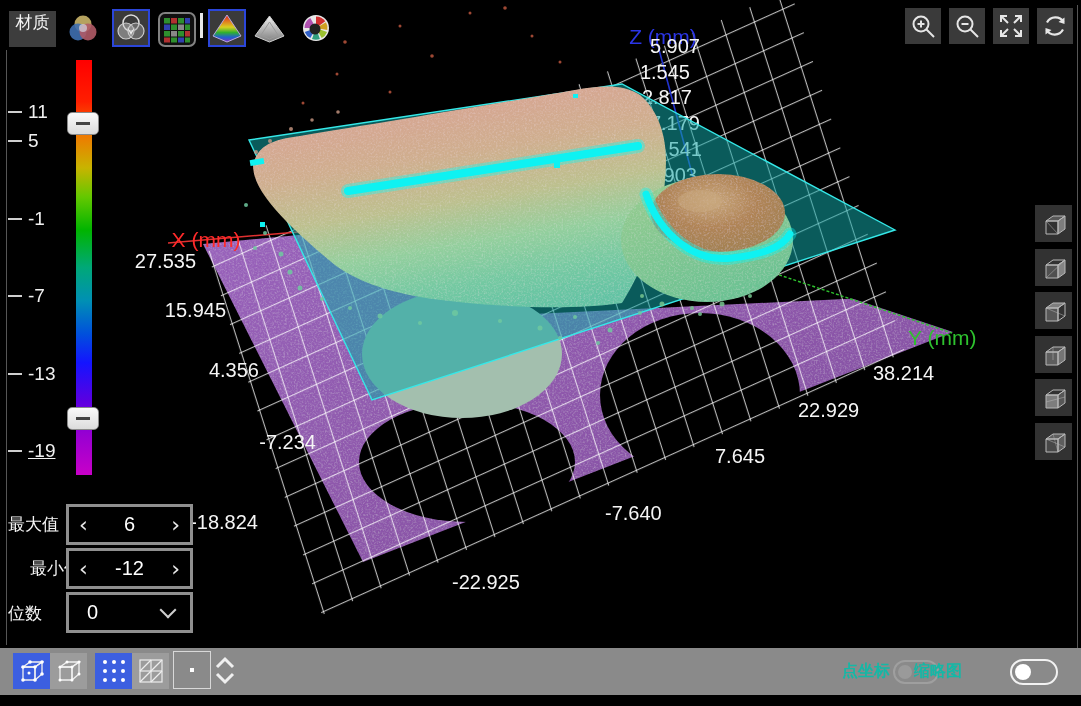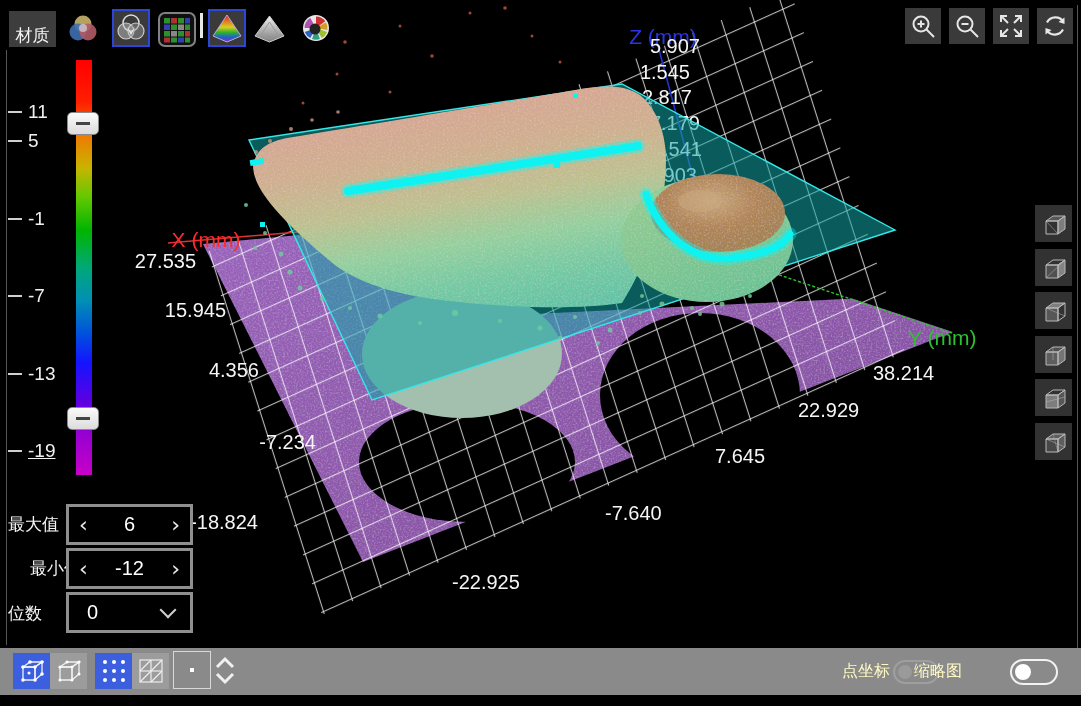--- a/index.html
+++ b/index.html
@@ -1,20 +1,20 @@
 <!DOCTYPE html>
 <html><head>
 <meta charset="utf-8">
 <style>
   html,body{margin:0;padding:0;background:#000;}
   .app{position:relative;width:1081px;height:706px;background:#000;overflow:hidden;
        font-family:"Liberation Sans",sans-serif;-webkit-user-select:none;user-select:none;}
   .abs{position:absolute;}
   
-  .btn-dark{background:#3d3d3d;color:#f2f2f2;display:flex;align-items:flex-end;justify-content:center;}
+  .btn-dark{background:#3d3d3d;color:#f2f2f2;display:flex;align-items:flex-start;justify-content:center;}
   .tool-btn{background:#3a3a3a;display:flex;align-items:center;justify-content:center;box-sizing:border-box;}
   .sel{border:2px solid #2b46d9;}
   .graybrd{border:2px solid #828282;border-radius:7px;background:#101010;}
   
   .cb-bar{left:76px;top:60px;width:16px;height:415px;
     background:linear-gradient(180deg,#ff0000 0%,#ff1e00 10%,#f07800 18%,#c8b400 26%,#64c800 33%,#00b400 41%,#00a878 50%,#0090b4 58%,#0050dc 66%,#1414ff 73%,#5a00e1 82%,#9600d2 90%,#c800c8 100%);}
   .cb-tick{left:8px;display:flex;align-items:center;gap:6px;color:#f0f0f0;font-size:19px;}
   .cb-dash{width:14px;height:2px;background:#cfcfcf;display:inline-block;}
   .cb-handle{left:67px;width:32px;height:23px;background:linear-gradient(180deg,#fafafa,#dcdcdc);
     border:1px solid #8a8a8a;border-radius:5px;box-sizing:border-box;display:flex;align-items:center;justify-content:center;}
@@ -27,21 +27,21 @@
   .chev{color:#e8e8e8;font-size:22px;line-height:1;padding:0 10px;font-family:"DejaVu Sans",sans-serif;}
   .dd-chev{width:10px;height:10px;border-right:2px solid #cfcfcf;border-bottom:2px solid #cfcfcf;
     transform:rotate(45deg);margin-right:16px;margin-top:-6px;}
   
   .cube-btn{left:1035px;width:37px;height:37px;background:#323232;display:flex;align-items:center;justify-content:center;}
   
   .bottom-bar{left:0;top:648px;width:1081px;height:47px;background:#8a8a8a;}
   .bb-btn{top:653px;width:37px;height:36px;display:flex;align-items:center;justify-content:center;}
   .bb-blue{background:#3c5fe0;}
   .bb-gray{background:#9c9c9c;}
-  .bb-label{top:648px;height:47px;display:flex;align-items:center;color:#fef9c3;font-size:16px;}
+  .bb-label{top:648px;height:47px;display:flex;align-items:center;color:#14b8a6;font-size:16px;font-weight:bold;}
   .toggle{border-radius:13px;box-sizing:border-box;}
   .vline{width:1px;background:#565656;}
   svg text{font-family:"Liberation Sans",sans-serif;}
 </style>
 </head>
 <body>
 
 <div class="app">
 
   <svg class="abs" style="left:0;top:0" width="1081" height="706" viewBox="0 0 1081 706">

